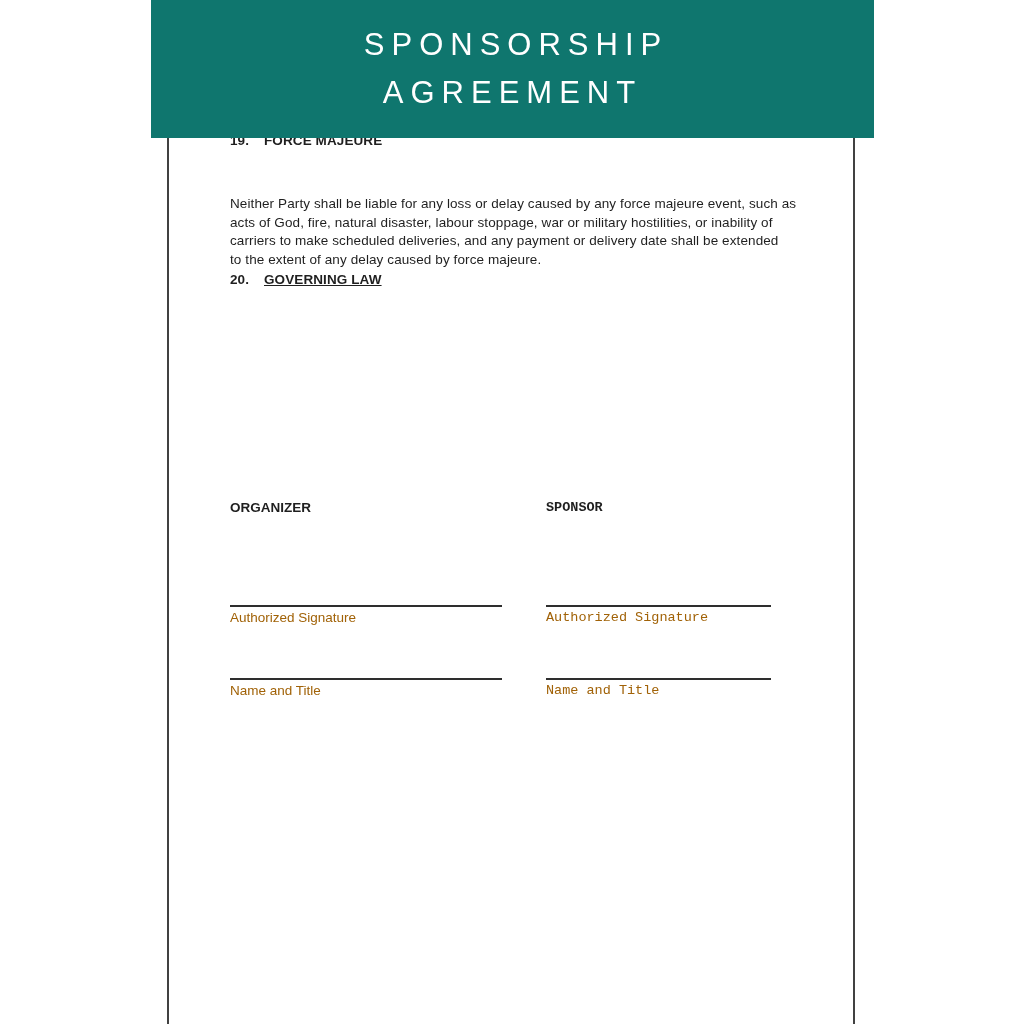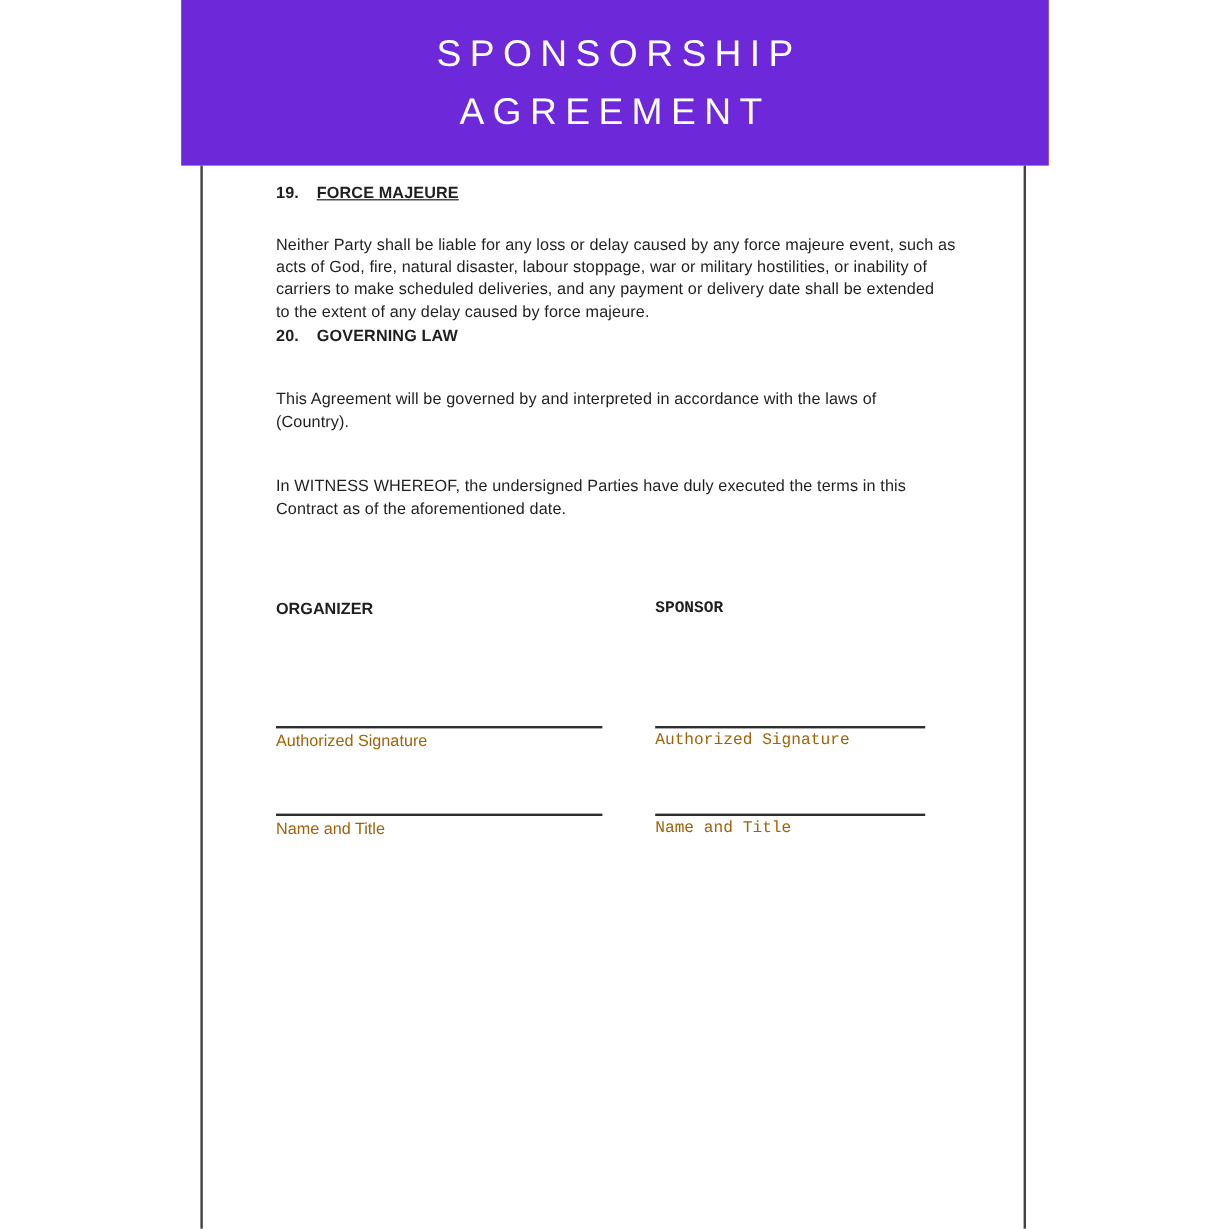--- a/index.html
+++ b/index.html
@@ -17,21 +17,21 @@
     height: 1024px;
     background: #ffffff;
   }
   
   .banner {
     position: absolute;
     left: 151px;
     top: 0;
     width: 723px;
     height: 138px;
-    background: #6d28d9;
+    background: #0f766e;
     z-index: 2;
   }
   .banner-title {
     position: absolute;
     left: 0;
     top: 21px;
     width: 100%;
     text-align: center;
     color: #ffffff;
     font-size: 31px;
@@ -100,23 +100,23 @@
   .sig-line.first  { top: 105px; }
   .sig-line.second { top: 178px; }
   .sig-label {
     position: absolute;
     left: 0;
     font-size: 13.5px;
     color: #a16207;
   }
   .sig-label.first  { top: 110px; }
   .sig-label.second { top: 183px; }
-  .h19 { top: 152px; text-decoration: underline; }
+  .h19 { top: 132px; }
   .p19 { top: 195px; }
-  .h20 { top: 271px; }
+  .h20 { top: 271px; text-decoration: underline; }
   .p20 { top: 324px; }
   .witness { top: 396px; }
 </style>
 </head>
 <body>
 
 <div class="stage">
 
   <div class="banner">
     <div class="banner-title">SPONSORSHIP
@@ -131,25 +131,21 @@
 
   <div class="paragraph p19">Neither Party shall be liable for any loss or delay caused by any force majeure event, such as
 acts of God, fire, natural disaster, labour stoppage, war or military hostilities, or inability of
 carriers to make scheduled deliveries, and any payment or delivery date shall be extended
 to the extent of any delay caused by force majeure.</div>
 
   <div class="section-heading h20">
     <span class="sec-num">20.</span><span>GOVERNING LAW</span>
   </div>
 
-  <div class="paragraph p20">This Agreement will be governed by and interpreted in accordance with the laws of
-(Country).</div>
 
-  <div class="paragraph witness">In WITNESS WHEREOF, the undersigned Parties have duly executed the terms in this
-Contract as of the aforementioned date.</div>
 
   <div class="sig-col left">
     <div class="party-label">ORGANIZER</div>
     <div class="sig-line first"></div>
     <div class="sig-label first">Authorized Signature</div>
     <div class="sig-line second"></div>
     <div class="sig-label second">Name and Title</div>
   </div>
 
   <div class="sig-col right">

